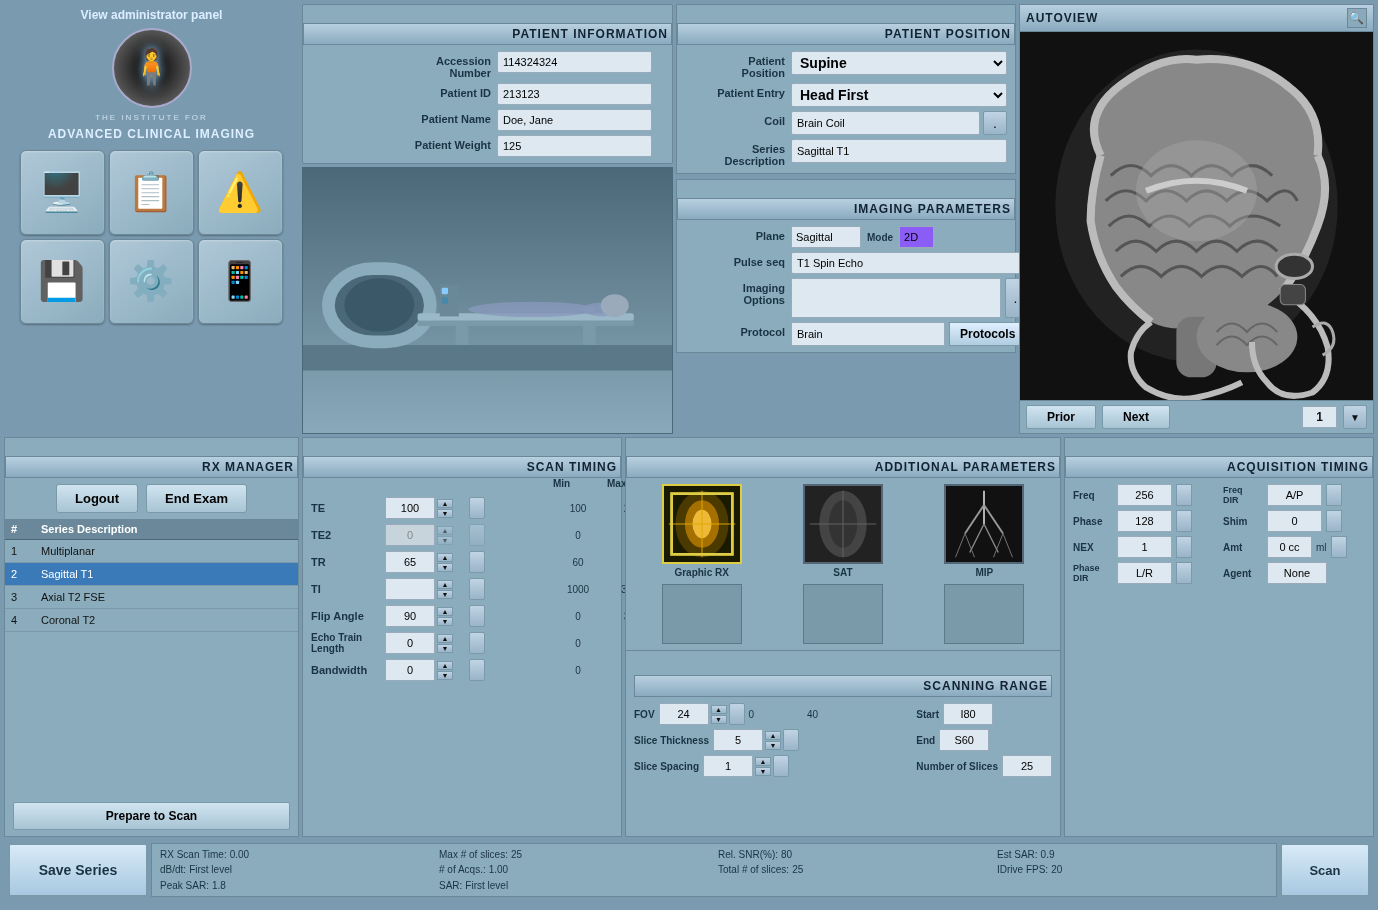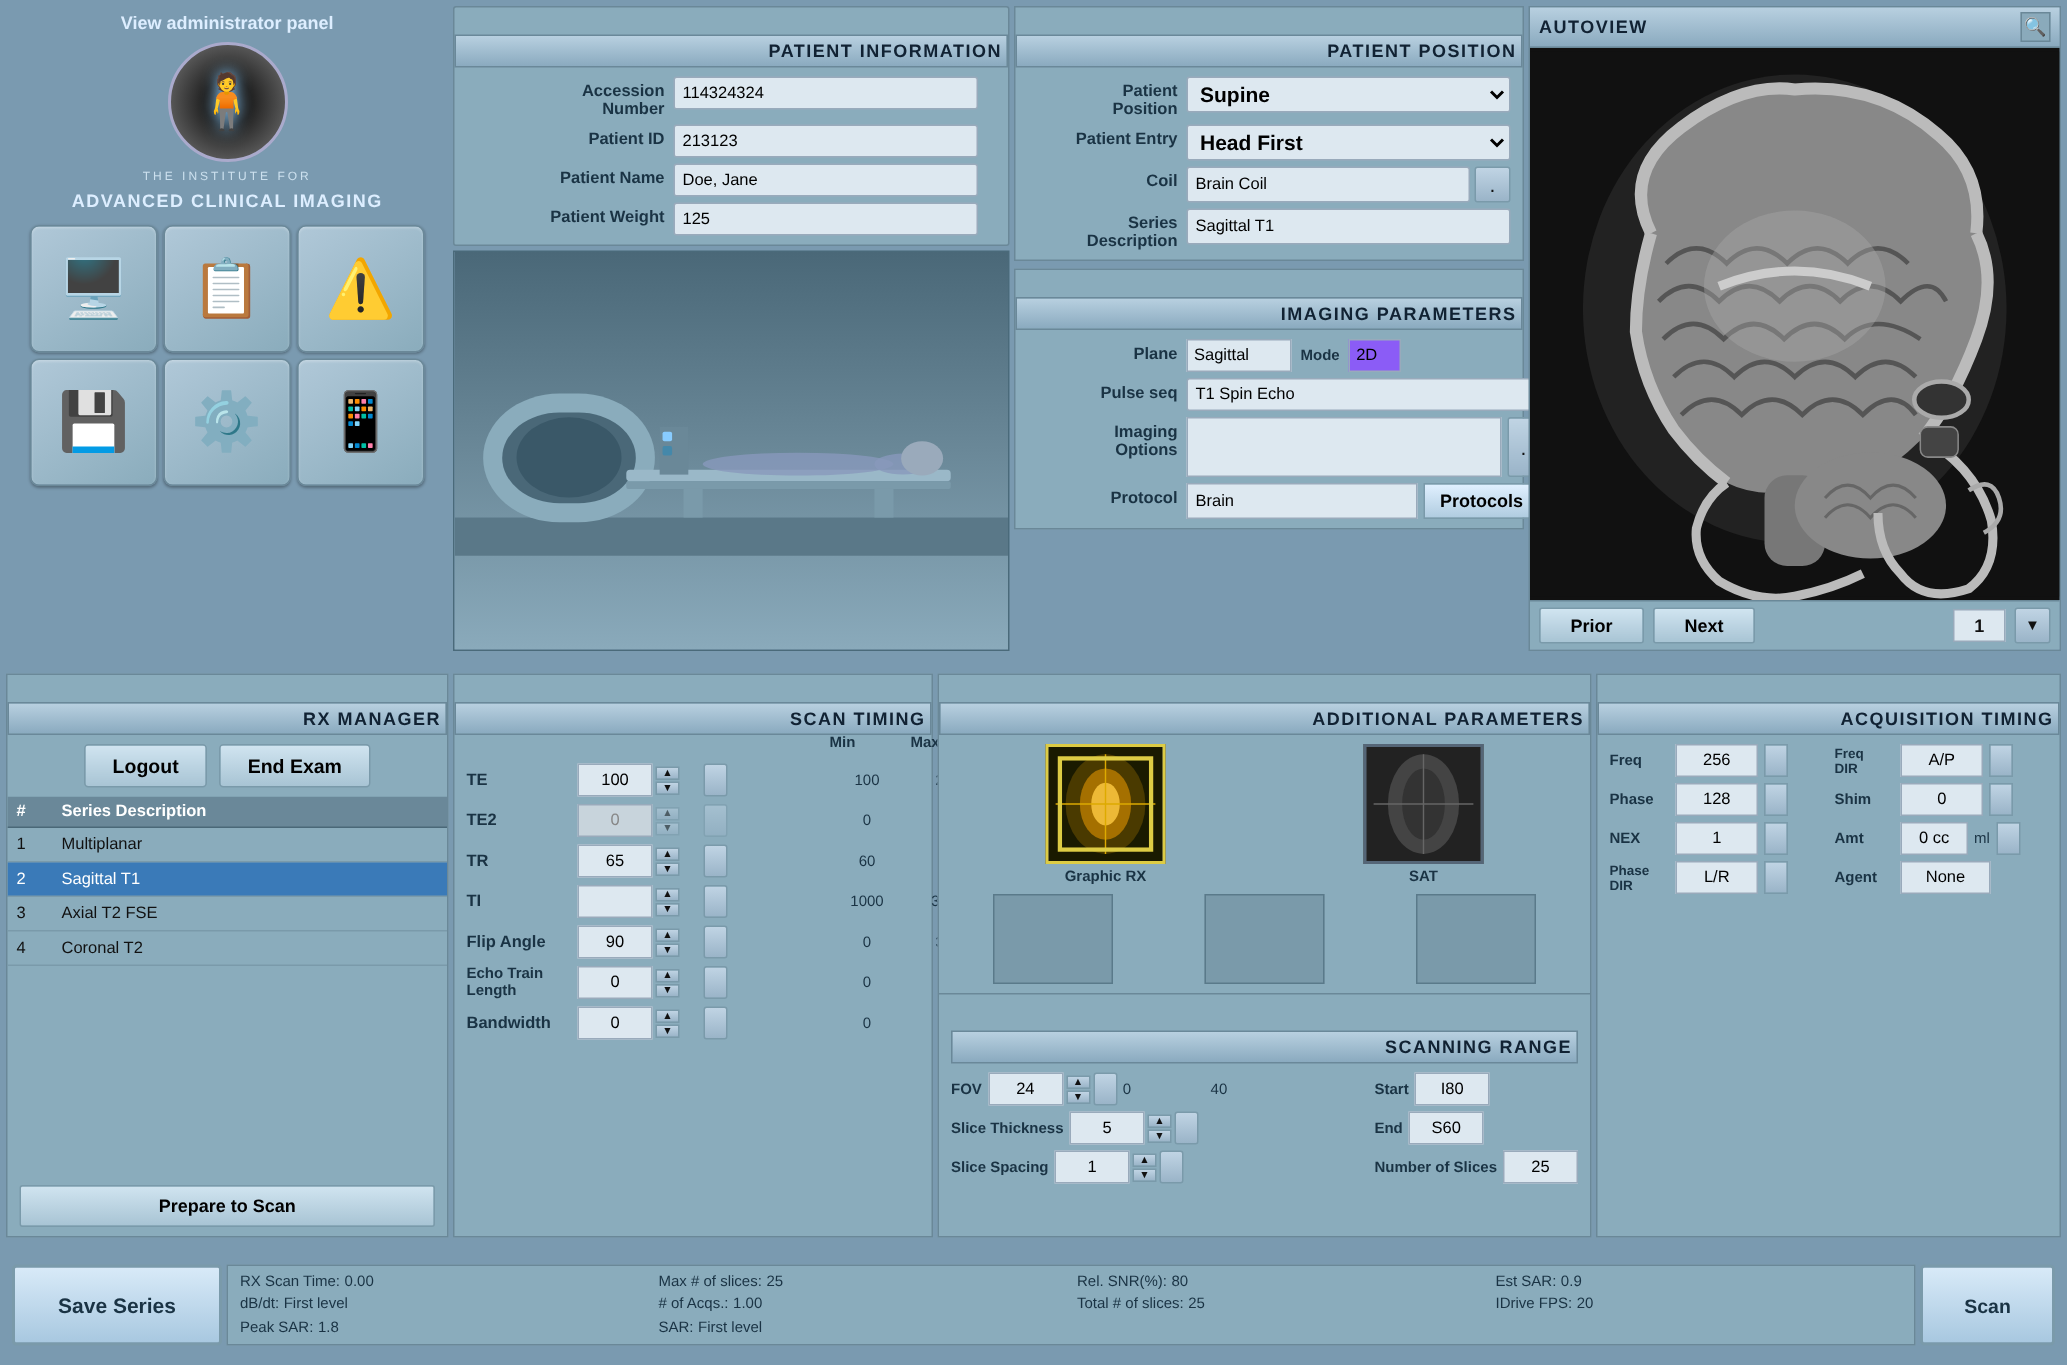--- a/index.html
+++ b/index.html
@@ -11,21 +11,21 @@
       height: 910px;
       overflow: hidden;
       color: #111;
     }
 
     .main-container {
       display: flex;
       flex-direction: column;
       height: 904px;
       padding: 4px;
-      gap: 15px;
+      gap: 3px;
     }
 
     
     .top-row {
       display: flex;
       gap: 3px;
       height: 430px;
     }
 
     
@@ -132,20 +132,21 @@
       background: #8aacbc;
       border: 1px solid #6a8898;
       border-radius: 2px;
     }
 
     .form-grid {
       display: grid;
       grid-template-columns: 120px 1fr;
       gap: 4px 6px;
       padding: 6px 20px;
+      margin-left: 48px;
     }
 
     .form-label {
       color: #1a3344;
       font-size: 11px;
       font-weight: bold;
       text-align: right;
       padding-top: 4px;
     }
 
@@ -1170,20 +1171,38 @@
               <rect width="80" height="80" fill="#222"></rect>
               <ellipse cx="40" cy="40" rx="25" ry="35" fill="#444"></ellipse>
               <ellipse cx="40" cy="40" rx="15" ry="25" fill="#333"></ellipse>
               <line x1="40" y1="5" x2="40" y2="75" stroke="#666" stroke-width="1"></line>
               <line x1="5" y1="40" x2="75" y2="40" stroke="#666" stroke-width="1"></line>
             </svg>
           </div>
           <span class="thumb-label">SAT</span>
         </div>
 
+        <div class="thumb-item">
+          <div class="thumb-img">
+            <svg viewBox="0 0 80 80" width="78" height="78">
+              <rect width="80" height="80" fill="#111"></rect>
+
+              <line x1="40" y1="5" x2="40" y2="40" stroke="#bbb" stroke-width="2"></line>
+              <line x1="40" y1="20" x2="20" y2="50" stroke="#999" stroke-width="2"></line>
+              <line x1="40" y1="20" x2="60" y2="50" stroke="#999" stroke-width="2"></line>
+              <line x1="40" y1="40" x2="25" y2="70" stroke="#888" stroke-width="1.5"></line>
+              <line x1="40" y1="40" x2="55" y2="70" stroke="#888" stroke-width="1.5"></line>
+              <line x1="20" y1="50" x2="10" y2="75" stroke="#777" stroke-width="1"></line>
+              <line x1="60" y1="50" x2="70" y2="75" stroke="#777" stroke-width="1"></line>
+              <line x1="20" y1="50" x2="30" y2="75" stroke="#777" stroke-width="1"></line>
+              <line x1="60" y1="50" x2="50" y2="75" stroke="#777" stroke-width="1"></line>
+            </svg>
+          </div>
+          <span class="thumb-label">MIP</span>
+        </div>
       </div>
 
       <div class="thumb-row-2">
         <div class="thumb-empty"></div>
         <div class="thumb-empty"></div>
         <div class="thumb-empty"></div>
       </div>
 
       <div class="scanning-range-section">
         <div class="section-header">SCANNING RANGE</div>

